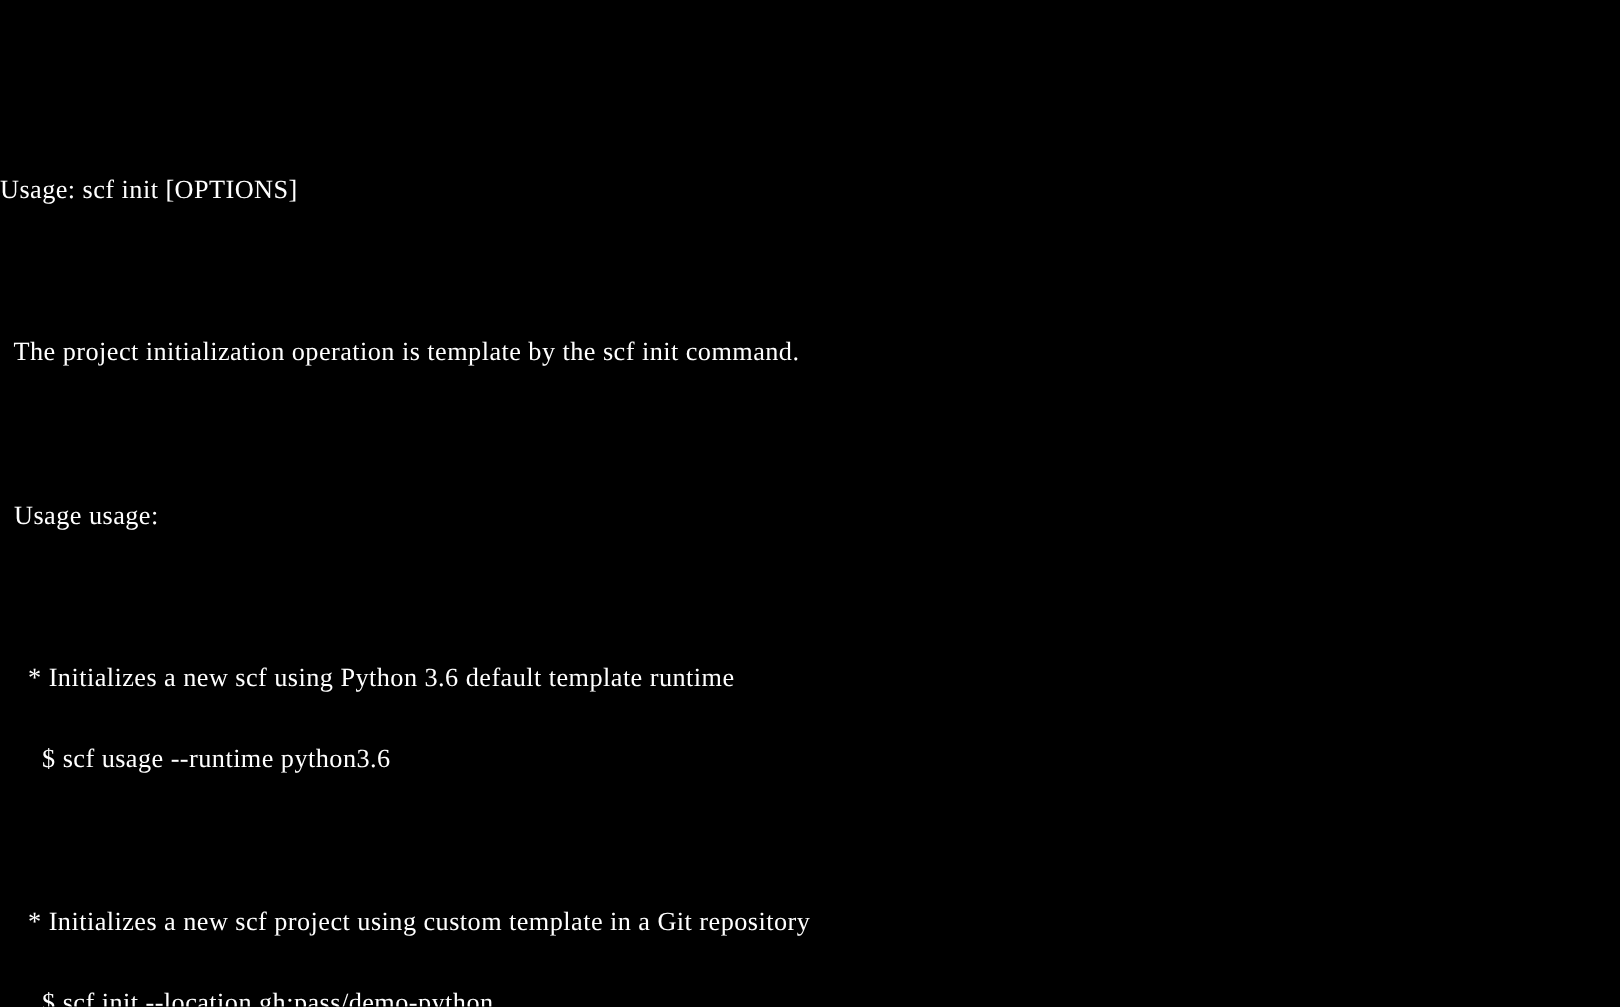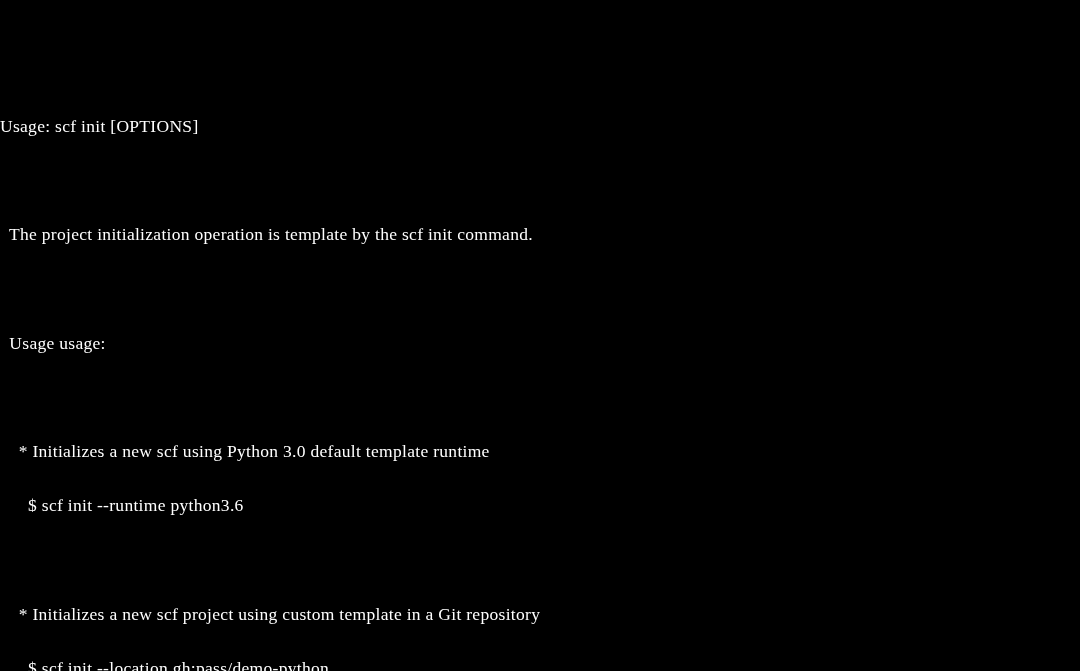--- a/index.html
+++ b/index.html
@@ -29,22 +29,22 @@
 <body>
 
 
 
 <span class="line">Usage: scf init [OPTIONS]</span>
 <span class="line"> </span>
 <span class="line">  The project initialization operation is template by the scf init command.</span>
 <span class="line"> </span>
 <span class="line">  Usage usage:</span>
 <span class="line"> </span>
-<span class="line">    * Initializes a new scf using Python 3.0 default template runtime</span>
-<span class="line">      $ scf init --runtime python3.6</span>
+<span class="line">    * Initializes a new scf using Python 3.6 default template runtime</span>
+<span class="line">      $ scf usage --runtime python3.6</span>
 <span class="line"> </span>
 <span class="line">    * Initializes a new scf project using custom template in a Git repository</span>
 <span class="line">      $ scf init --location gh:pass/demo-python</span>
 
 
 
 
 
 
 

